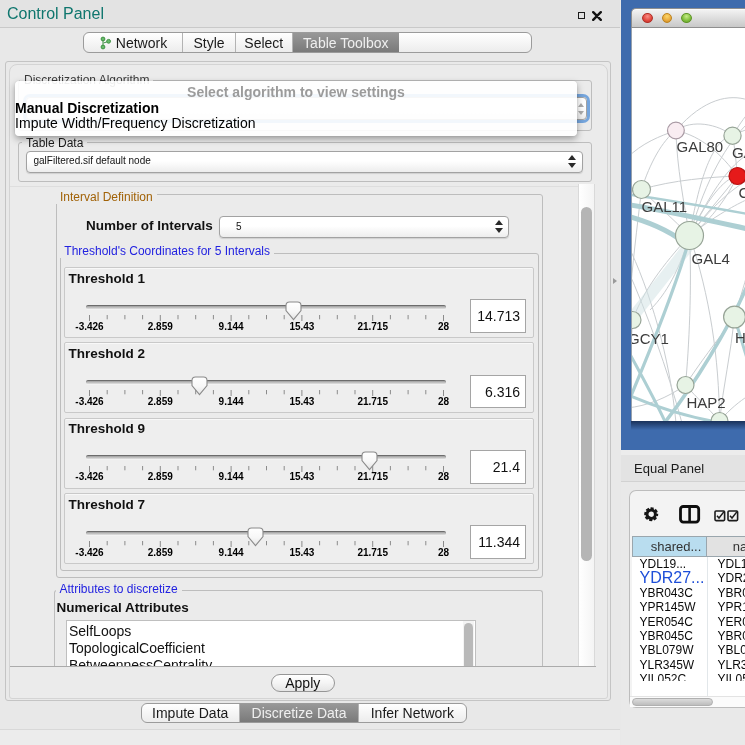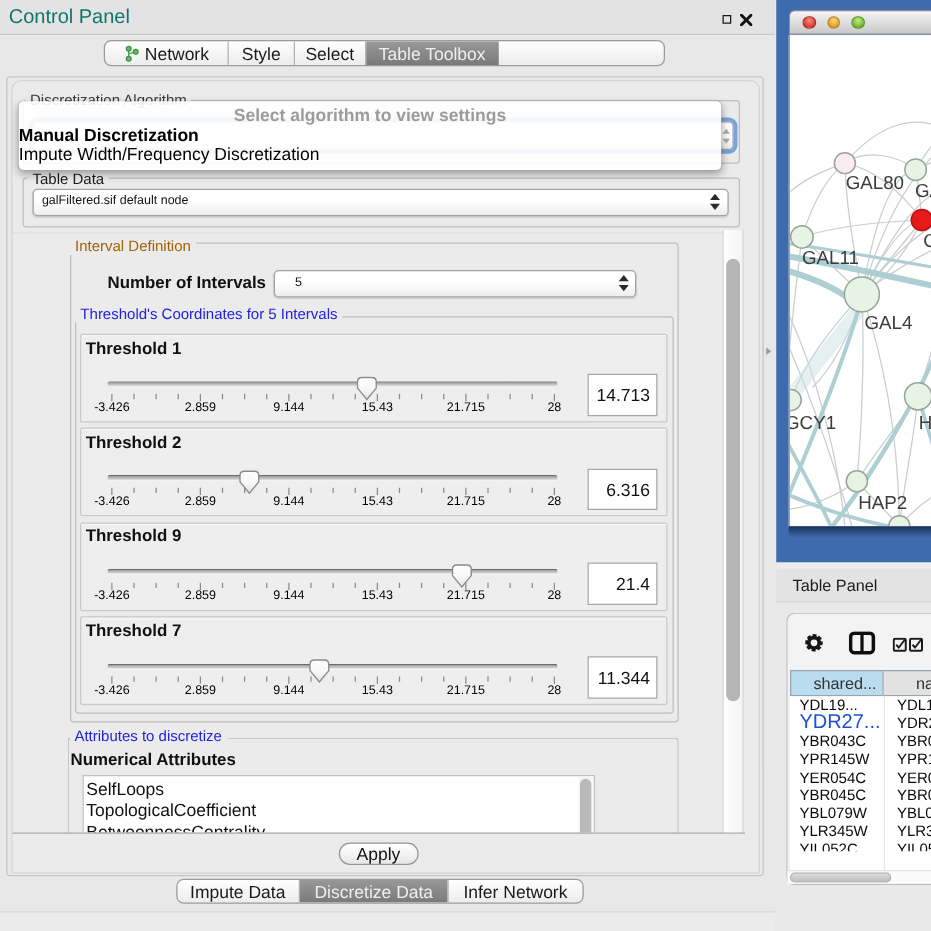--- a/index.html
+++ b/index.html
@@ -10,21 +10,21 @@
 .seg>div:last-child{border-right:none}
 .seg>div.sel{background:linear-gradient(#989898,#7a7a7a);color:#efefef}
 .gbox{position:absolute;border:1px solid #bdbdbd;border-radius:3px}
 .glabel{position:absolute;font-size:12px;line-height:14px;background:#ebebeb;padding:0 4px}
 .combo{position:absolute;border:1px solid #a2a2a2;border-radius:4px;background:linear-gradient(#ffffff,#ffffff 45%,#ededed);display:flex;align-items:center;font-size:10px;color:#111;box-shadow:0 1px 1px rgba(0,0,0,0.12)}
 .updn{position:absolute;width:0;height:0;border-left:4.2px solid transparent;border-right:4.2px solid transparent}
 .up{border-bottom:5.2px solid #2a2a2a}
 .dn{border-top:5.2px solid #2a2a2a}
 .tbox{position:absolute;background:#eeeeee;border:1px solid #c9c9c9;border-radius:2px;box-shadow:inset 0 1px 0 rgba(255,255,255,.6)}
 .blab{font-size:13.5px;font-weight:bold;color:#111;line-height:14px;position:absolute}
-.ticklab{position:absolute;font-size:10px;font-weight:normal;color:#000;width:60px;text-align:center;line-height:10px}
+.ticklab{position:absolute;font-size:10px;font-weight:bold;color:#000;width:60px;text-align:center;line-height:10px}
 </style></head><body>
 <div class="abs" style="left:0;top:0;width:620px;height:28px;background:#e3e3e3;border-bottom:1px solid #c9c9c9"></div>
 <div class="abs" style="left:7px;top:6.8px;font-size:16px;line-height:13px;color:#0f766e">Control Panel</div>
 <div class="abs" style="left:578px;top:11.5px;width:7px;height:7px;border:1.7px solid #1b1b1b"></div>
 <svg class="abs" style="left:592px;top:11px" width="10" height="10">
     <path d="M1.2,1.2 L8.8,8.8 M8.8,1.2 L1.2,8.8" stroke="#141414" stroke-width="2.4" stroke-linecap="round"></path>
   </svg>
 <div class="abs" style="left:5px;top:61px;width:606px;height:640px;background:#e9e9e9;border:1px solid #c4c4c4;border-radius:3px"></div>
 <div class="abs" style="left:8.5px;top:64px;width:599px;height:634.5px;background:#ebebeb;border:1px solid #d4d4d4;border-radius:8px 8px 3px 3px"></div>
 <div class="seg abs" style="left:83px;top:32.4px;height:20.6px;width:449px">
@@ -329,21 +329,21 @@
     <text x="106.5" y="169.5" font-family="Liberation Sans,sans-serif" font-size="15" fill="#3c3c3c">CYC8</text>
     <text x="9.5" y="183.5" font-family="Liberation Sans,sans-serif" font-size="15" fill="#3c3c3c">GAL11</text>
     <text x="59.5" y="235.5" font-family="Liberation Sans,sans-serif" font-size="15" fill="#3c3c3c">GAL4</text>
     <text x="-4" y="315.5" font-family="Liberation Sans,sans-serif" font-size="15" fill="#3c3c3c">GCY1</text>
     <text x="103" y="315" font-family="Liberation Sans,sans-serif" font-size="15" fill="#3c3c3c">HAP4</text>
     <text x="54.5" y="379.5" font-family="Liberation Sans,sans-serif" font-size="15" fill="#3c3c3c">HAP2</text>
   </svg>
 <div class="abs" style="left:631px;top:421px;width:114px;height:9px;background:linear-gradient(rgba(10,25,55,0.7),rgba(62,107,173,0))"></div>
 <div class="abs" style="left:620.5px;top:450px;width:124.5px;height:5px;background:#ececec"></div>
 <div class="abs" style="left:620.5px;top:455px;width:124.5px;height:26.5px;background:#e3e3e3;border-bottom:1px solid #d2d2d2"></div>
-<div class="abs" style="left:634px;top:461.8px;font-size:13px;line-height:13px;color:#1b1b1b">Table Panel</div>
+<div class="abs" style="left:634px;top:461.8px;font-size:13px;line-height:13px;color:#1b1b1b">Equal Panel</div>
 <div class="abs" style="left:620.5px;top:482px;width:124.5px;height:263px;background:#e9e9e9"></div>
 <div class="abs" style="left:629px;top:490px;width:120px;height:218px;background:#f3f3f3;border:1px solid #bdbdbd;border-radius:7px 0 0 7px;border-right:none"></div>
 <svg class="abs" style="left:643px;top:506px" width="17" height="17">
 <g fill="none" stroke="#161616">
       <circle cx="8.2" cy="8.2" r="5.4" stroke-width="3.2" stroke-dasharray="2.8,1.44" stroke-dashoffset="1.2"></circle>
       <circle cx="8.2" cy="8.2" r="4.2" stroke-width="3"></circle>
     </g>
   </svg>
 <svg class="abs" style="left:678.5px;top:504.5px" width="22" height="19">
 <rect x="1.5" y="1.5" width="18.2" height="15.6" rx="2.8" fill="none" stroke="#0e0e0e" stroke-width="2.8"></rect>

